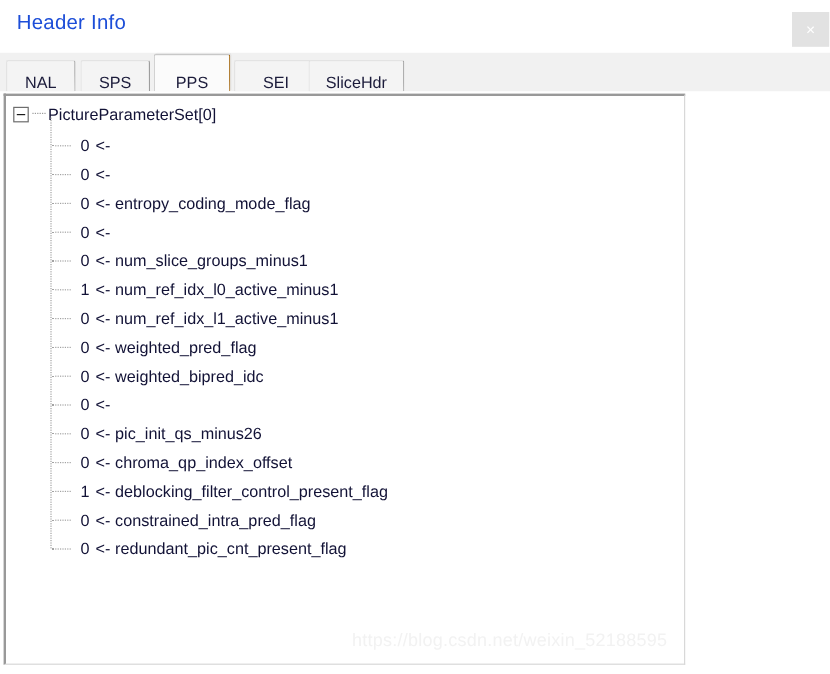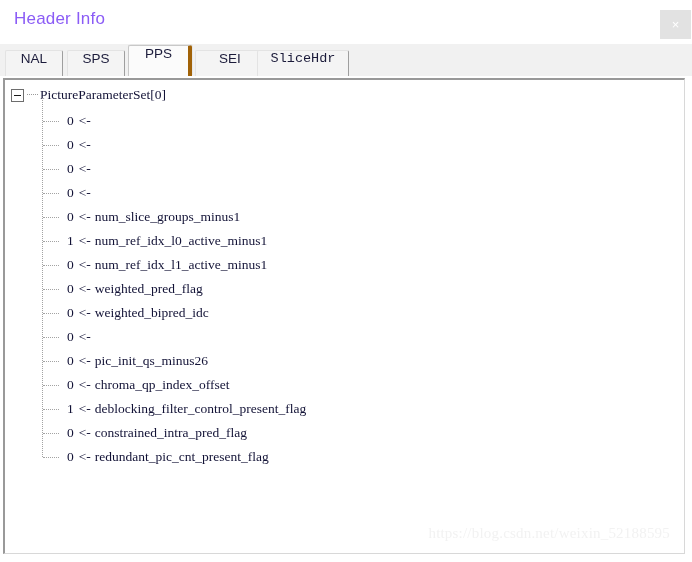--- a/index.html
+++ b/index.html
@@ -28,21 +28,21 @@
     position: absolute;
     left: 0; top: 0;
     width: 692px; height: 44px;
     background: #ffffff;
     box-sizing: border-box;
   }
   .title-text {
     position: absolute;
     left: 14px; top: 9px;
     font-size: 17px;
-    color: #8b5cf6;
+    color: #1d4ed8;
     letter-spacing: 0.2px;
     white-space: nowrap;
     user-select: none;
   }
   .close-button {
     position: absolute;
     left: 660px; top: 10px;
     width: 31px; height: 29px;
     background: #e2e2e2;
     display: flex;
@@ -67,59 +67,58 @@
   }
   .tab {
     position: absolute;
     box-sizing: border-box;
     background: #f1f1f1;
     border: 1px solid #d4d4d4;
     border-bottom: none;
     border-top-left-radius: 2px;
     border-top-right-radius: 2px;
     display: flex;
-    align-items: flex-start;
+    align-items: flex-end;
     justify-content: center;
     font-size: 13.5px;
     color: #1b1b3a;
     cursor: default;
     user-select: none;
     white-space: nowrap;
   }
   .tab.inactive {
     top: 6px;
     height: 26px;
     background: #f4f4f4;
     border-color: #e3e3e3;
     border-right: 1px solid #9e9e9e;
   }
   .tab.active {
     top: 1px;
     height: 31px;
     background: #fbfbfb;
     border: 1px solid #c8c8c8;
     border-bottom: none;
-    border-right: 4px solid #a16207;
+    border-right: 1px solid #a16207;
     z-index: 5;
     box-shadow: 1px -1px 0 rgba(0,0,0,0.04);
   }
 
   
   .tree-panel {
     position: absolute;
     left: 3px; top: 78px;
-    width: 682px; height: 476px;
+    width: 568px; height: 476px;
     background: #ffffff;
     box-sizing: border-box;
     border-top: 2px solid #999999;
     border-left: 2px solid #999999;
     border-right: 1px solid #d8d8d8;
     border-bottom: 1px solid #d8d8d8;
     overflow: hidden;
-    font-family: Liberation Serif, serif;
   }
   .tree-inner {
     position: relative;
     width: 100%;
     height: 100%;
   }
 
   .tree-row {
     position: absolute;
     left: 0;
@@ -225,21 +224,21 @@
       </div>
       <div class="tab inactive" style="left: 67px; width: 58px;">
         <span>SPS</span>
       </div>
       <div class="tab active" style="left: 128px; width: 64px;">
         <span>PPS</span>
       </div>
       <div class="tab inactive" style="left: 195px; width: 70px;">
         <span>SEI</span>
       </div>
-      <div class="tab inactive" style="left: 257px; width: 92px; font-family: Liberation Mono, monospace;">
+      <div class="tab inactive" style="left: 257px; width: 80px;">
         <span>SliceHdr</span>
       </div>
     </div>
 
   <div class="tree-panel">
     <div class="tree-inner" id="tree-inner">
 
       <div class="tree-row root">
         <span class="expander"></span>
         <span class="root-connector"></span>
@@ -254,20 +253,21 @@
         </div>
         <div class="guide-stub" style="top: 65px;"></div>
         <div class="tree-row child" style="top: 54px;">
           <span class="val">0</span>
           <span class="arrow">&lt;-</span>
         </div>
         <div class="guide-stub" style="top: 89px;"></div>
         <div class="tree-row child" style="top: 78px;">
           <span class="val">0</span>
           <span class="arrow">&lt;-</span>
+          <span class="field">entropy_coding_mode_flag</span>
         </div>
         <div class="guide-stub" style="top: 113px;"></div>
         <div class="tree-row child" style="top: 102px;">
           <span class="val">0</span>
           <span class="arrow">&lt;-</span>
         </div>
         <div class="guide-stub" style="top: 137px;"></div>
         <div class="tree-row child" style="top: 126px;">
           <span class="val">0</span>
           <span class="arrow">&lt;-</span>

